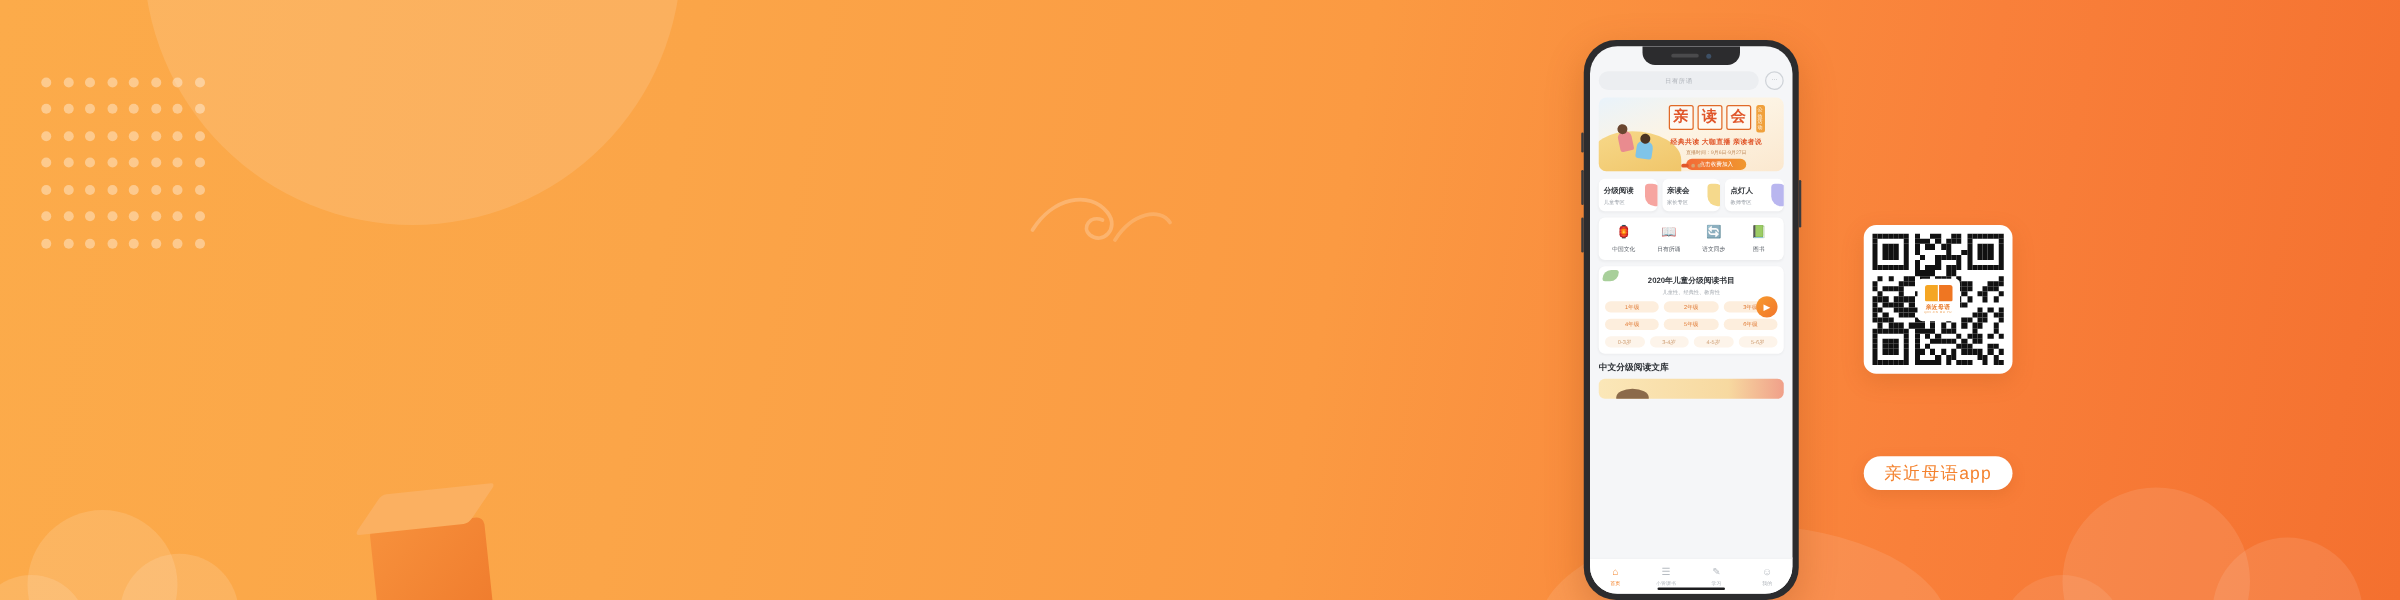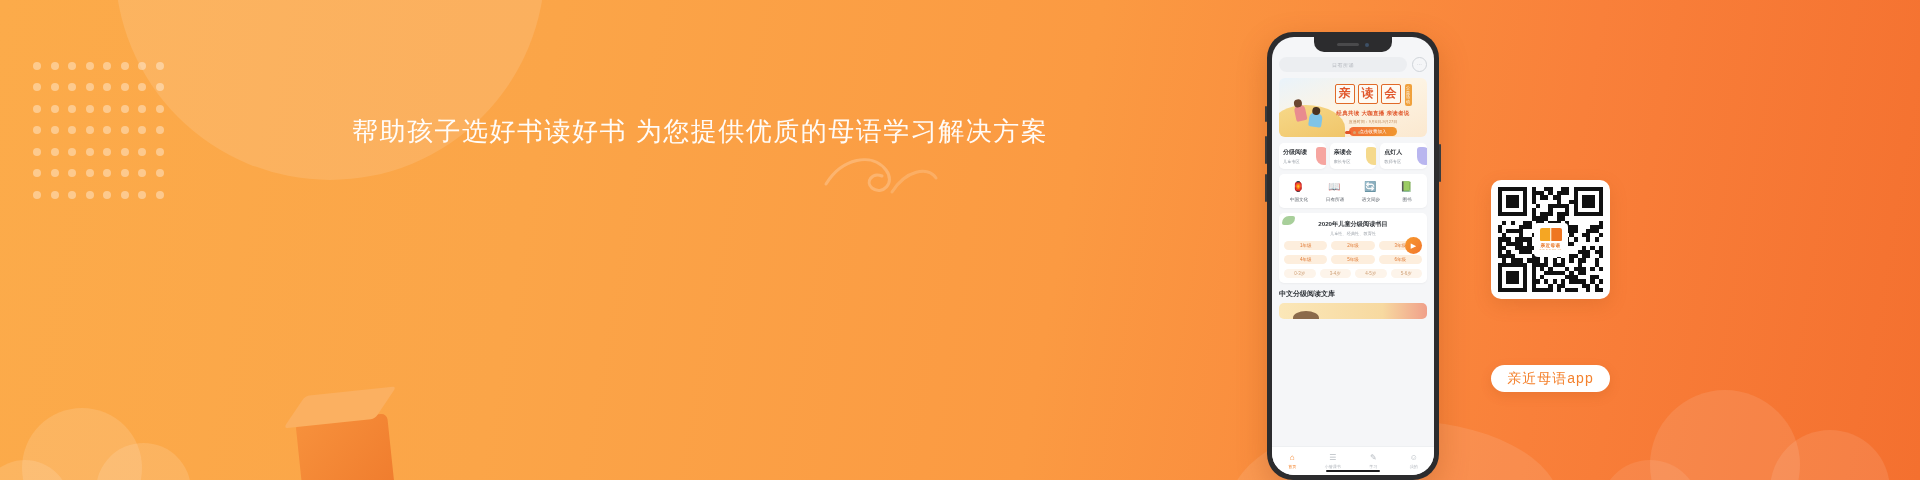--- a/index.html
+++ b/index.html
@@ -364,21 +364,20 @@
   <div class="deco cloud cloud-br-3"></div>
   <div class="deco cloud cloud-br-1"></div>
   <div class="deco cloud cloud-br-2"></div>
 
   <svg class="deco swirl" width="120" height="70" viewBox="0 0 120 70">
     <path d="M6 44 C22 18, 52 12, 66 30 C76 43, 62 56, 52 48 C45 42, 52 32, 62 36" fill="none" stroke="#ffffff" stroke-opacity="0.45" stroke-width="3" stroke-linecap="round"></path>
     <path d="M72 52 C86 30, 108 26, 116 38" fill="none" stroke="#ffffff" stroke-opacity="0.35" stroke-width="3" stroke-linecap="round"></path>
   </svg>
 
   <div class="text-block">
-    <div class="tagline">帮助孩子选好书读好书 为您提供优质的母语学习解决方案</div>
   </div>
 
   <div class="phone">
     <div class="phone-btn pb-l1"></div>
     <div class="phone-btn pb-l2"></div>
     <div class="phone-btn pb-l3"></div>
     <div class="phone-btn pb-r1"></div>
 
     <div class="screen">
       <div class="notch">

